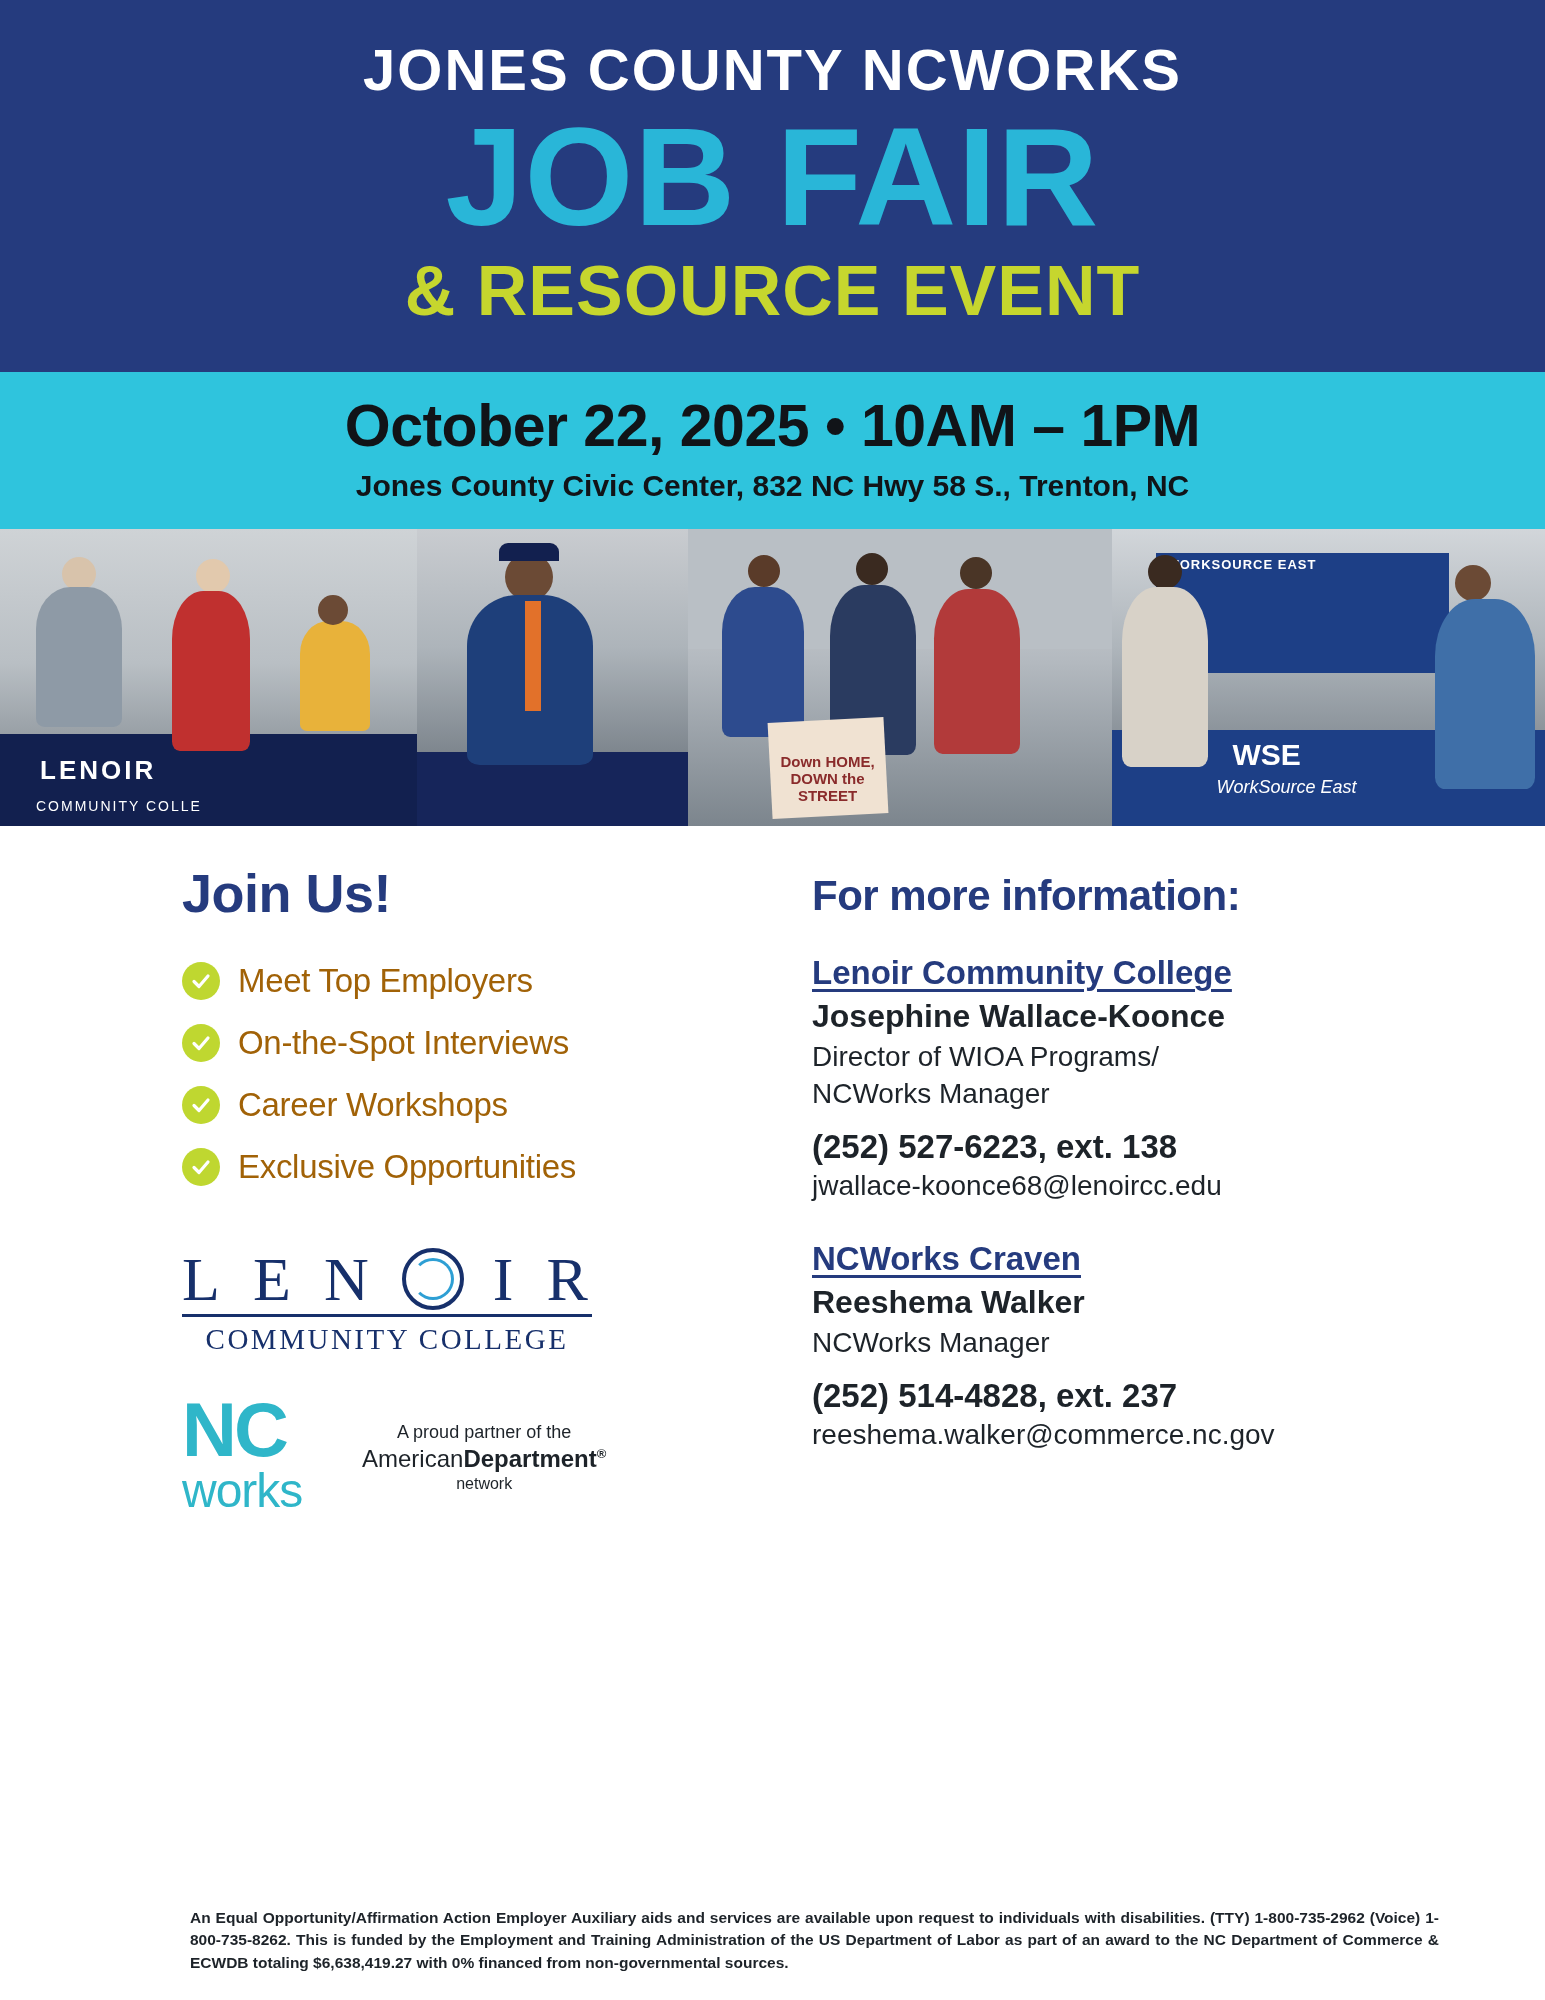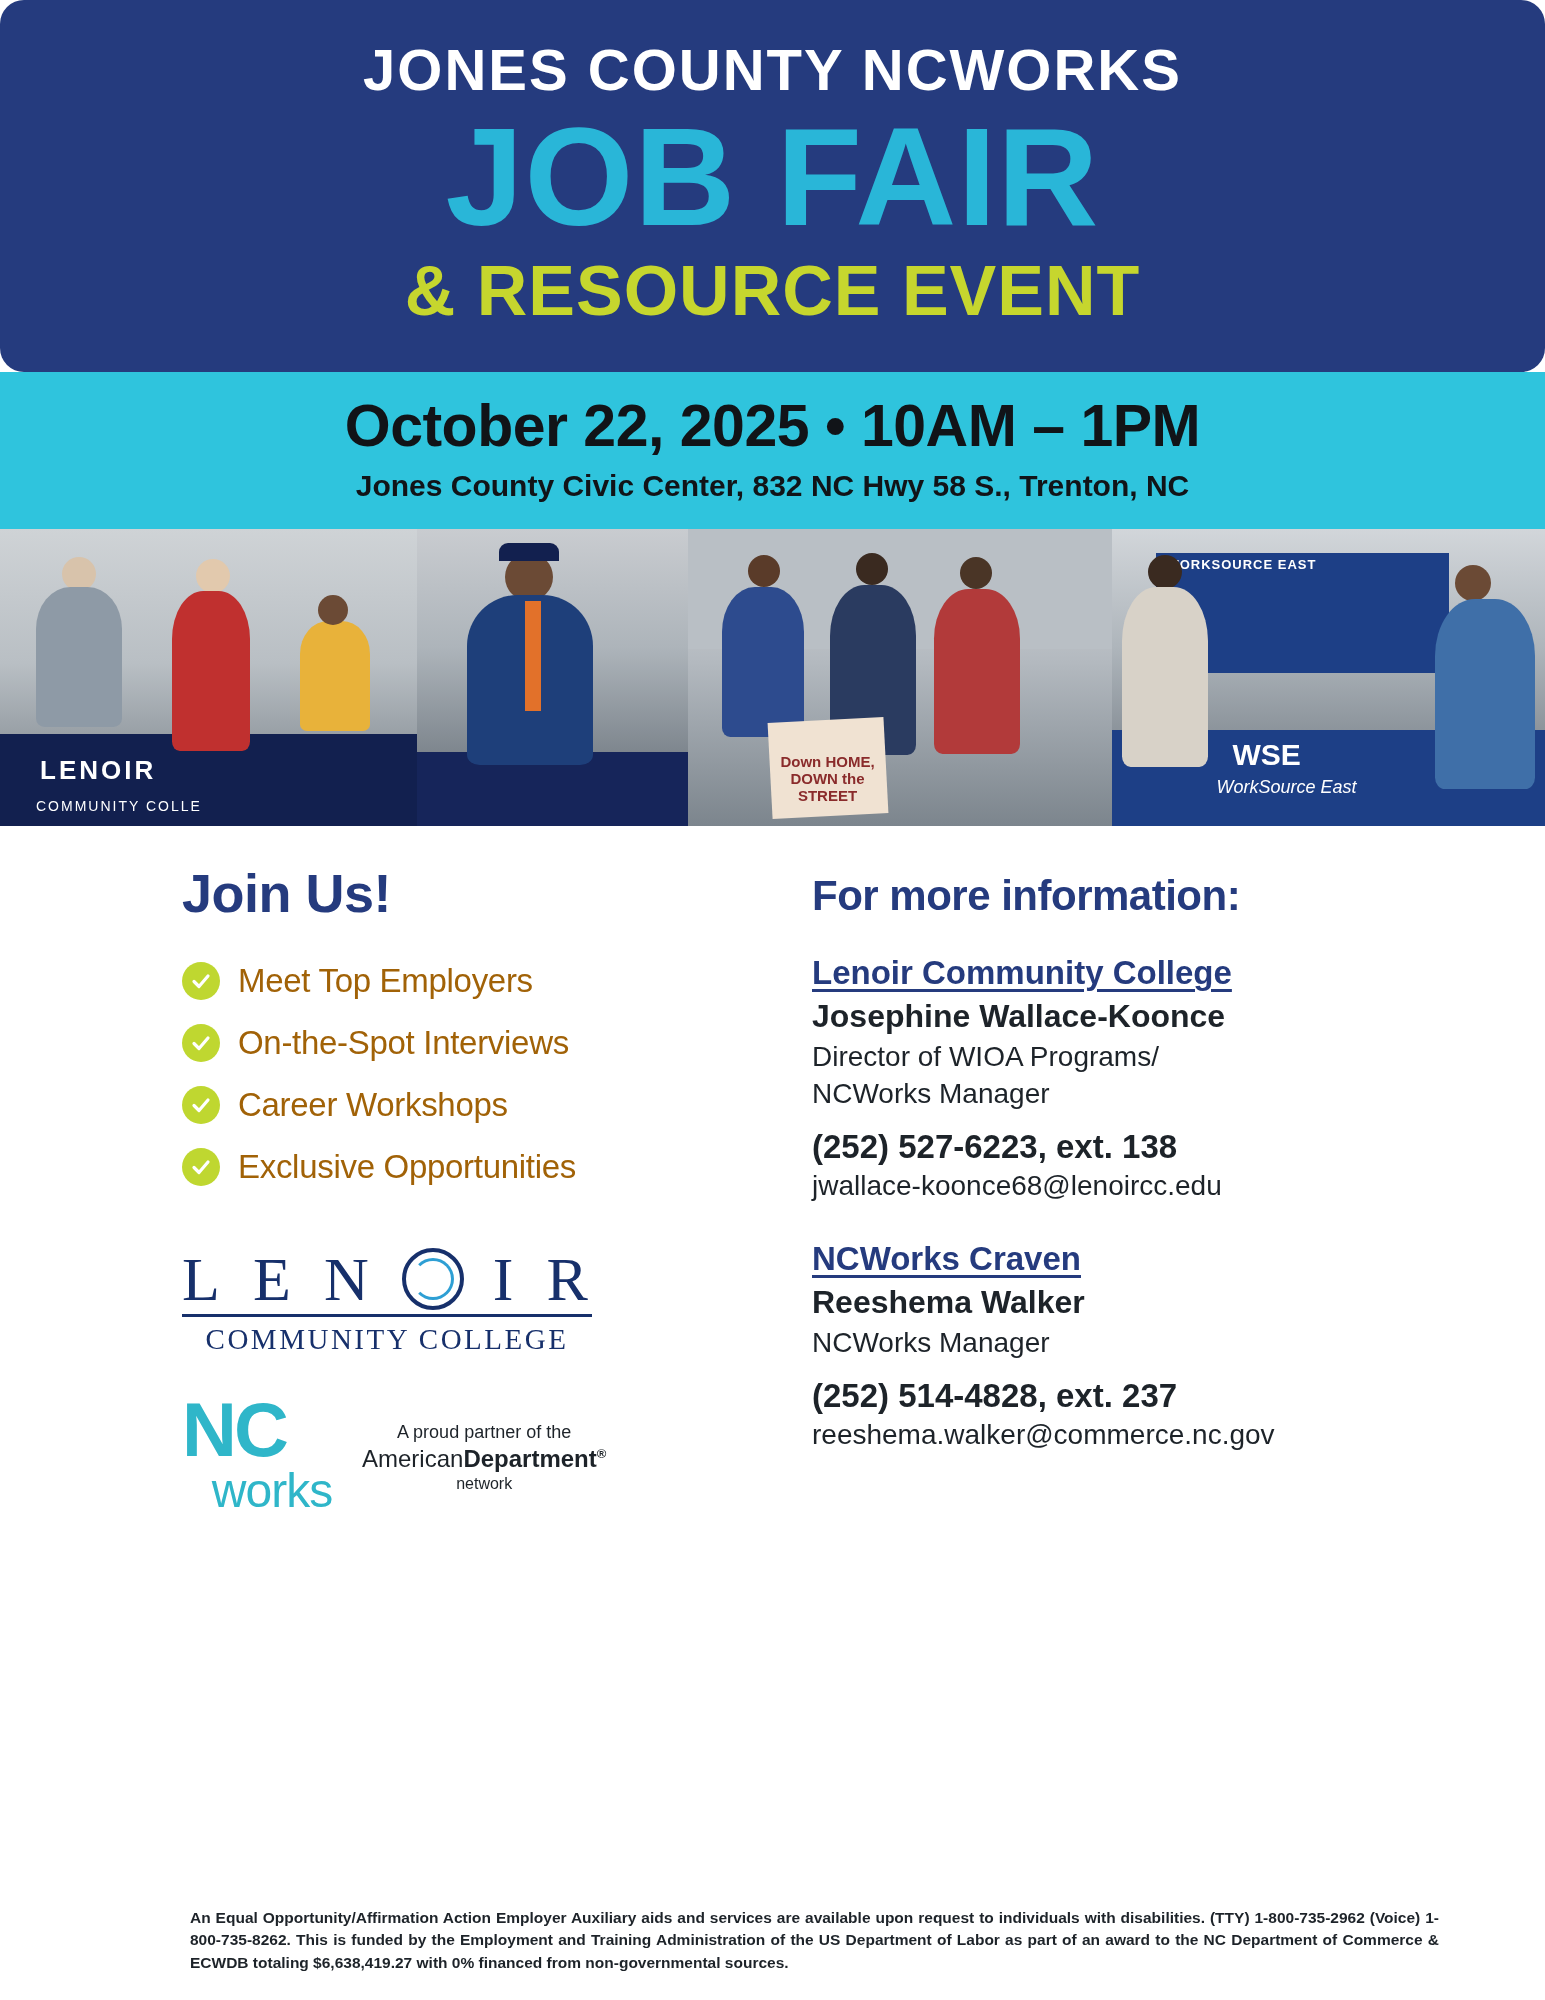--- a/index.html
+++ b/index.html
@@ -13,21 +13,20 @@
     font-family: "Liberation Sans", sans-serif;
     overflow: hidden;
     position: relative;
   }
 
   
   .header {
     background: #253b7e;
     padding: 40px 0 44px 0;
     text-align: center;
-    border-radius: 24px;
   }
   .header-title {
     color: #ffffff;
     font-size: 58px;
     font-weight: bold;
     letter-spacing: 2px;
     line-height: 1.05;
     margin: 0 0 6px 0;
   }
   .header-main {
@@ -196,21 +195,20 @@
     color: #2fb6c9;
     line-height: 0.8;
     letter-spacing: -3px;
   }
   .nc-bottom {
     font-size: 48px;
     color: #2fb6c9;
     line-height: 1;
     margin-top: 6px;
     letter-spacing: -1px;
-    text-align: center;
   }
   .ajc {
     text-align: center;
     color: #1d2329;
   }
   .ajc-line1 { font-size: 18px; }
   .ajc-line2 { font-size: 24px; font-weight: bold; margin-top: 2px; }
   .ajc-line2 .thin { font-weight: normal; }
   .ajc-line3 { font-size: 16px; margin-top: 2px; }
 

